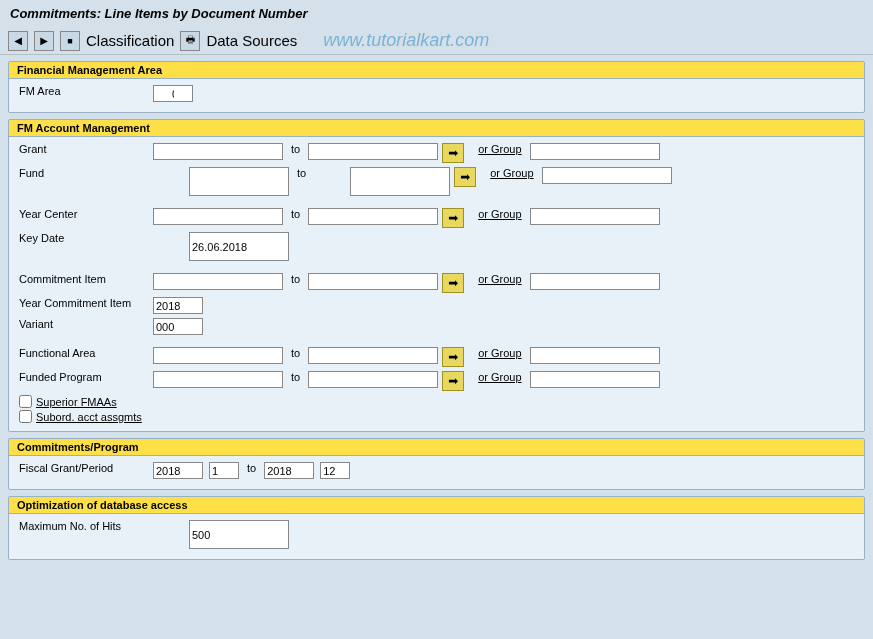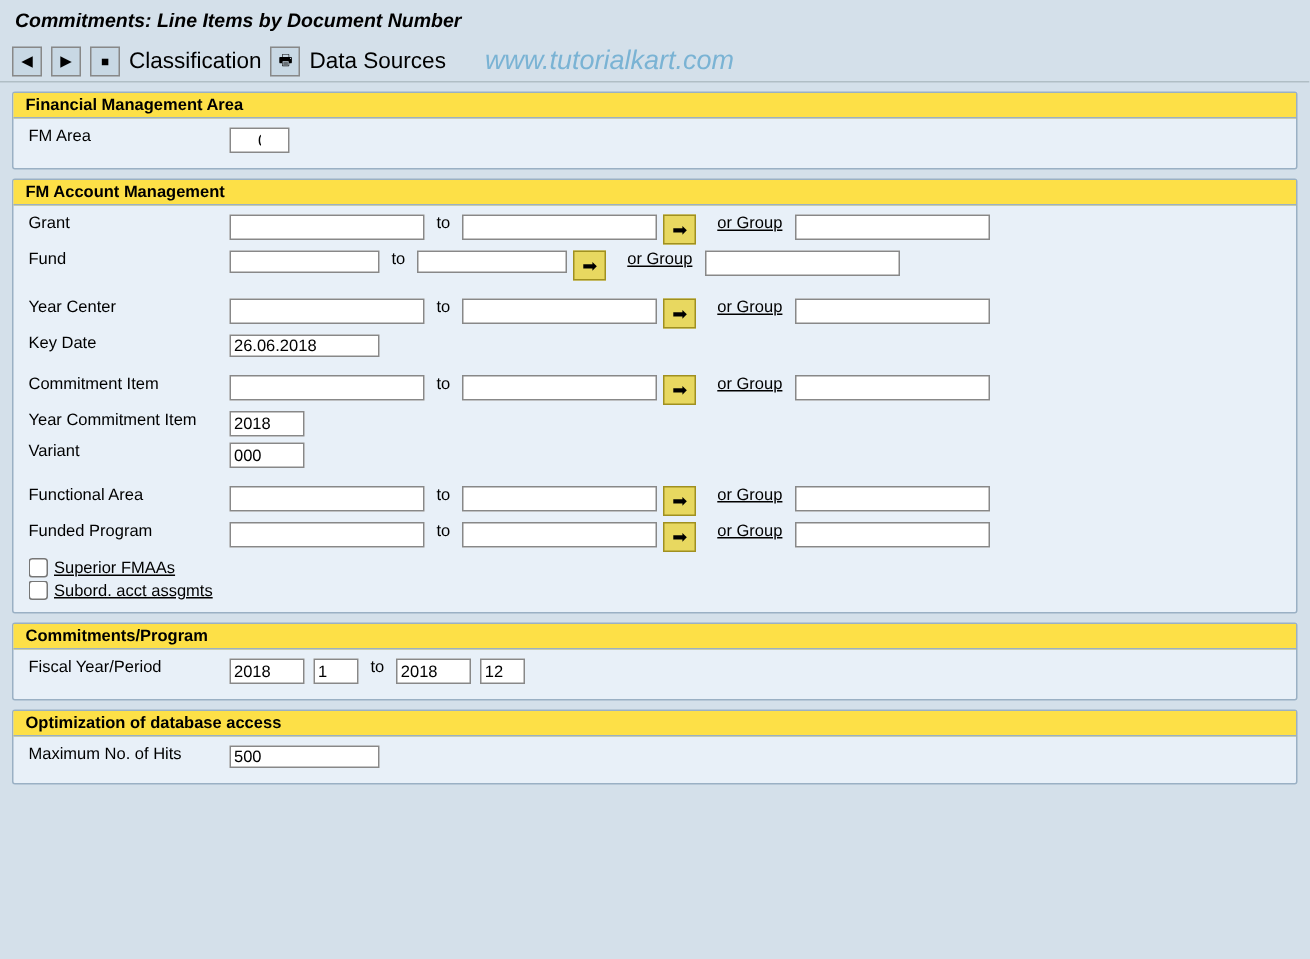--- a/index.html
+++ b/index.html
@@ -85,24 +85,25 @@
       border: 1px solid #888;
       height: 17px;
       font-size: 11px;
       padding: 0 2px;
       outline: none;
     }
     .form-input-md {
       width: 100px;
       background: #fff;
       border: 1px solid #888;
-      height: 15px;
+      height: 29px;
       font-size: 11px;
       padding: 0 2px;
       outline: none;
+      margin-left: 36px;
     }
     .form-input-lg {
       width: 130px;
       background: #fff;
       border: 1px solid #888;
       height: 17px;
       font-size: 11px;
       padding: 0 2px;
       outline: none;
     }
@@ -273,21 +274,21 @@
         <span class="checkbox-label">Subord. acct assgmts</span>
       </div>
 
     </div>
   </div>
 
   <div class="section">
     <div class="section-header">Commitments/Program</div>
     <div class="section-body">
       <div class="form-row">
-        <span class="form-label">Fiscal Year/Period</span>
+        <span class="form-label">Fiscal Grant/Period</span>
         <input class="form-input-sm" type="text" value="2018" style="">
         <input class="form-input-sm" type="text" value="1" style="width: 30px; margin-left: 2px;">
         <span class="to-label">to</span>
         <input class="form-input-sm" type="text" value="2018" style="">
         <input class="form-input-sm" type="text" value="12" style="width: 30px; margin-left: 2px;">
       </div>
     </div>
   </div>
 
   <div class="section">

